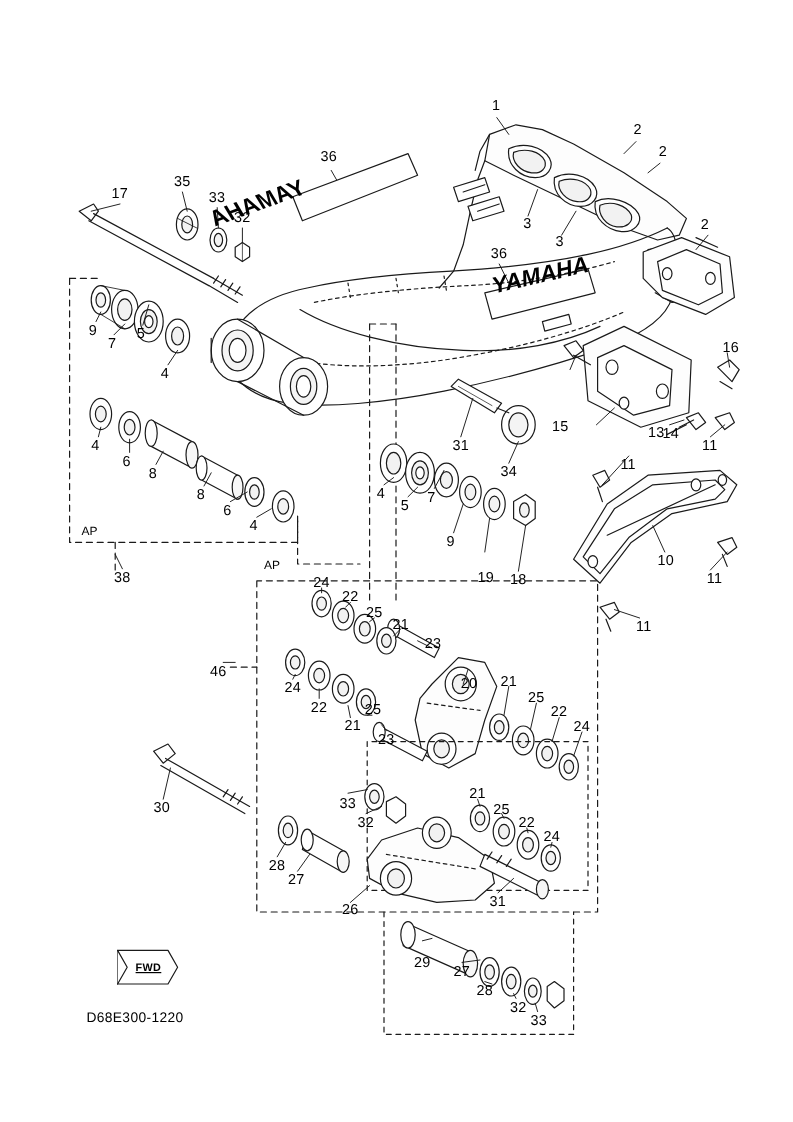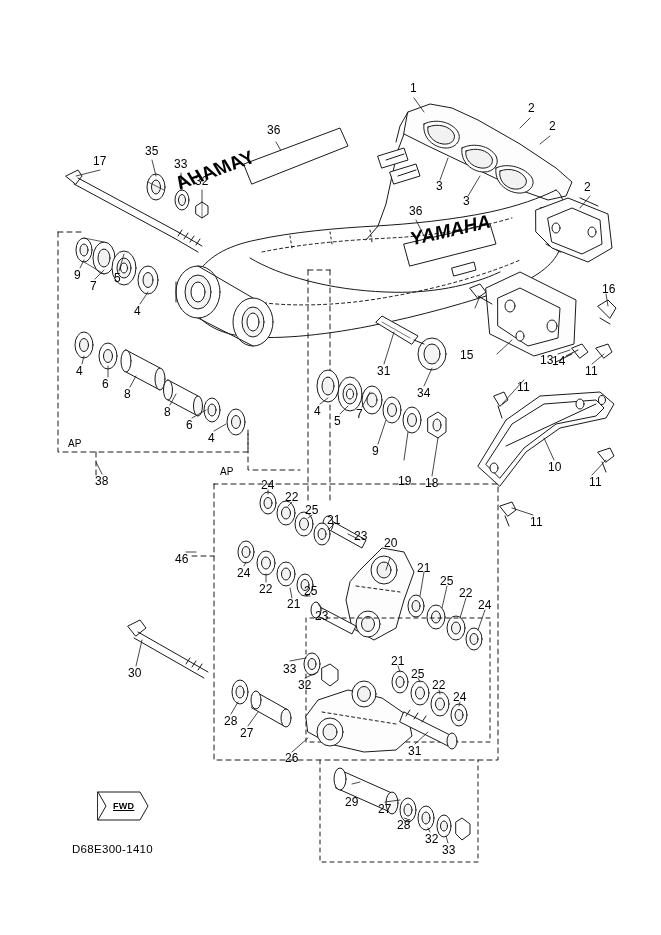--- a/index.html
+++ b/index.html
@@ -404,21 +404,21 @@
       <path d="M98,792 L140,792 L148,806 L140,820 L98,820 Z" fill="#fff"></path>
       <path d="M98,792 L106,806 L98,820" fill="#fff"></path>
     </g>
   </svg>
 
   <div class="brand" style="left:250px; top:146px; font-size:19px; transform: rotate(-20deg) scaleX(-1); transform-origin: left top;">YAMAHA</div>
   <div class="brand" style="left:408px; top:229px; font-size:19px; transform: rotate(-13deg); transform-origin: left top;">YAMAHA</div>
 
   <div class="fwd-text" style="left:113px; top:801px;text-decoration:underline;">FWD</div>
 
-  <div class="partno" style="left:72px; top:843px;">D68E300-1410</div>
+  <div class="partno" style="left:72px; top:843px;">D68E300-1220</div>
 
   <div class="ap-label" style="left:68px; top:439px;">AP</div>
   <div class="ap-label" style="left:220px; top:467px;">AP</div>
 
   <div class="cnum" style="left:410px; top:82px;">1</div>
   <div class="cnum" style="left:528px; top:102px;">2</div>
   <div class="cnum" style="left:549px; top:120px;">2</div>
   <div class="cnum" style="left:436px; top:180px;">3</div>
   <div class="cnum" style="left:463px; top:195px;">3</div>
   <div class="cnum" style="left:584px; top:181px;">2</div>
@@ -455,21 +455,21 @@
   <div class="cnum" style="left:589px; top:476px;">11</div>
   <div class="cnum" style="left:530px; top:516px;">11</div>
   <div class="cnum" style="left:548px; top:461px;">10</div>
   <div class="cnum" style="left:95px;  top:475px;">38</div>
   <div class="cnum" style="left:175px; top:553px;">46</div>
   <div class="cnum" style="left:261px; top:479px;">24</div>
   <div class="cnum" style="left:285px; top:491px;">22</div>
   <div class="cnum" style="left:305px; top:504px;">25</div>
   <div class="cnum" style="left:327px; top:514px;">21</div>
   <div class="cnum" style="left:354px; top:530px;">23</div>
-  <div class="cnum" style="left:384px; top:537px;">20</div>
+  <div class="cnum" style="left:384px; top:563px;">20</div>
   <div class="cnum" style="left:237px; top:567px;">24</div>
   <div class="cnum" style="left:259px; top:583px;">22</div>
   <div class="cnum" style="left:287px; top:598px;">21</div>
   <div class="cnum" style="left:304px; top:585px;">25</div>
   <div class="cnum" style="left:315px; top:610px;">23</div>
   <div class="cnum" style="left:417px; top:562px;">21</div>
   <div class="cnum" style="left:440px; top:575px;">25</div>
   <div class="cnum" style="left:459px; top:587px;">22</div>
   <div class="cnum" style="left:478px; top:599px;">24</div>
   <div class="cnum" style="left:391px; top:655px;">21</div>

